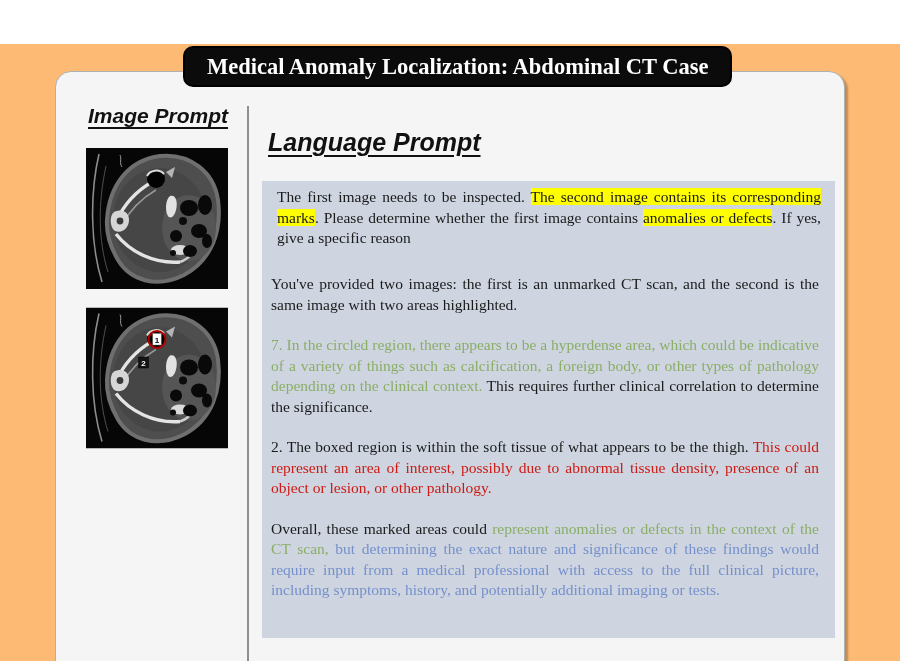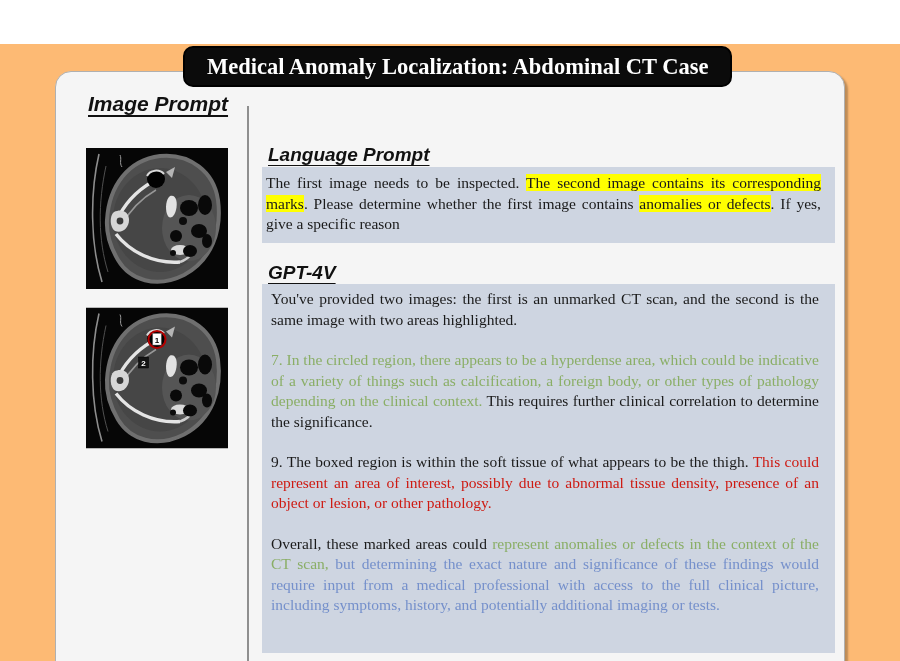--- a/index.html
+++ b/index.html
@@ -23,33 +23,33 @@
   .divider {
     position:absolute; left:247px; top:62px; width:1.5px; height:578px;
     background:#8f8f8f;
   }
   .col-header {
     position:absolute; font-family:"Liberation Sans", sans-serif;
     font-weight:bold; font-style:italic; color:#111;
     text-decoration:underline; text-underline-offset:4px;
     white-space:nowrap;
   }
-  .h-image  { left:88px;  top:48px;  font-size:21px; }
-  .h-lang   { left:268px; top:100px;  font-size:19px; }
+  .h-image  { left:88px;  top:60px;  font-size:21px; }
+  .h-lang   { left:268px; top:84px;  font-size:25px; }
   .h-gpt    { left:268px; top:218px; font-size:19px; }
   .ct-img { position:absolute; width:142px; display:block; }
   .ct1 { left:86px; top:104px; height:141px; }
   .ct2 { left:86px; top:263px; height:142px; }
   .text-box {
     position:absolute; left:262px; width:573px; background:var(--boxbg,#ced5e1);
     font-family:"Liberation Serif", serif; font-size:15.5px; line-height:20.5px;
     color:#1a1a1a; text-align:justify;
   }
-  .lang-box { top:123px; height:76px; padding:6px 14px 6px 4px; }
-  .gpt-box  { top:240px; height:369px; padding:5px 16px 9px 9px; }
+  .lang-box { top:137px; height:88px; padding:6px 14px 6px 15px; }
+  .gpt-box  { top:225px; height:369px; padding:5px 16px 9px 9px; }
   .gpt-box p { margin:0; }
   .gpt-box p + p { margin-top:20px; }
 </style>
 </head>
 <body>
 
 <div class="canvas">
 
   <div class="title-banner">Medical Anomaly Localization: Abdominal CT Case</div>
 
@@ -108,17 +108,17 @@
       <rect x="52.5" y="49.5" width="10" height="11" fill="#141414" stroke="#000" stroke-width="0.5"></rect>
       <text x="57.5" y="58.2" font-size="8" font-weight="bold" fill="#ffffff" text-anchor="middle" font-family="Liberation Sans, sans-serif">2</text>
     </g>
   </svg>
 
   <div class="text-box lang-box" style="--boxbg: #ced5e1;"><span>The first image needs to be inspected. </span><span style="background: rgb(255, 255, 0);">The second image contains its corresponding marks</span><span>. Please determine whether the first image contains </span><span style="background: rgb(255, 255, 0);">anomalies or defects</span><span>. If yes, give a specific reason</span></div>
 
   <div class="text-box gpt-box" style="--boxbg: #ced5e1;">
       <p><span>You've provided two images: the first is an unmarked CT scan, and the second is the same image with two areas highlighted.</span></p>
       <p><span style="color: rgb(138, 174, 102);">7. In the circled region, there appears to be a hyperdense area, which could be indicative of a variety of things such as calcification, a foreign body, or other types of pathology depending on the clinical context. </span><span>This requires further clinical correlation to determine the significance.</span></p>
-      <p><span>9. The boxed region is within the soft tissue of what appears to be the thigh. </span><span style="color: rgb(206, 26, 18);">This could represent an area of interest, possibly due to abnormal tissue density, presence of an object or lesion, or other pathology.</span></p>
+      <p><span>2. The boxed region is within the soft tissue of what appears to be the thigh. </span><span style="color: rgb(206, 26, 18);">This could represent an area of interest, possibly due to abnormal tissue density, presence of an object or lesion, or other pathology.</span></p>
       <p><span>Overall, these marked areas could </span><span style="color: rgb(138, 174, 102);">represent anomalies or defects in the context of the CT scan,</span><span style="color: rgb(117, 144, 203);"> but determining the exact nature and significance of these findings would require input from a medical professional with access to the full clinical picture, including symptoms, history, and potentially additional imaging or tests.</span></p>
     </div>
 
 </div>
 
 </body></html>

